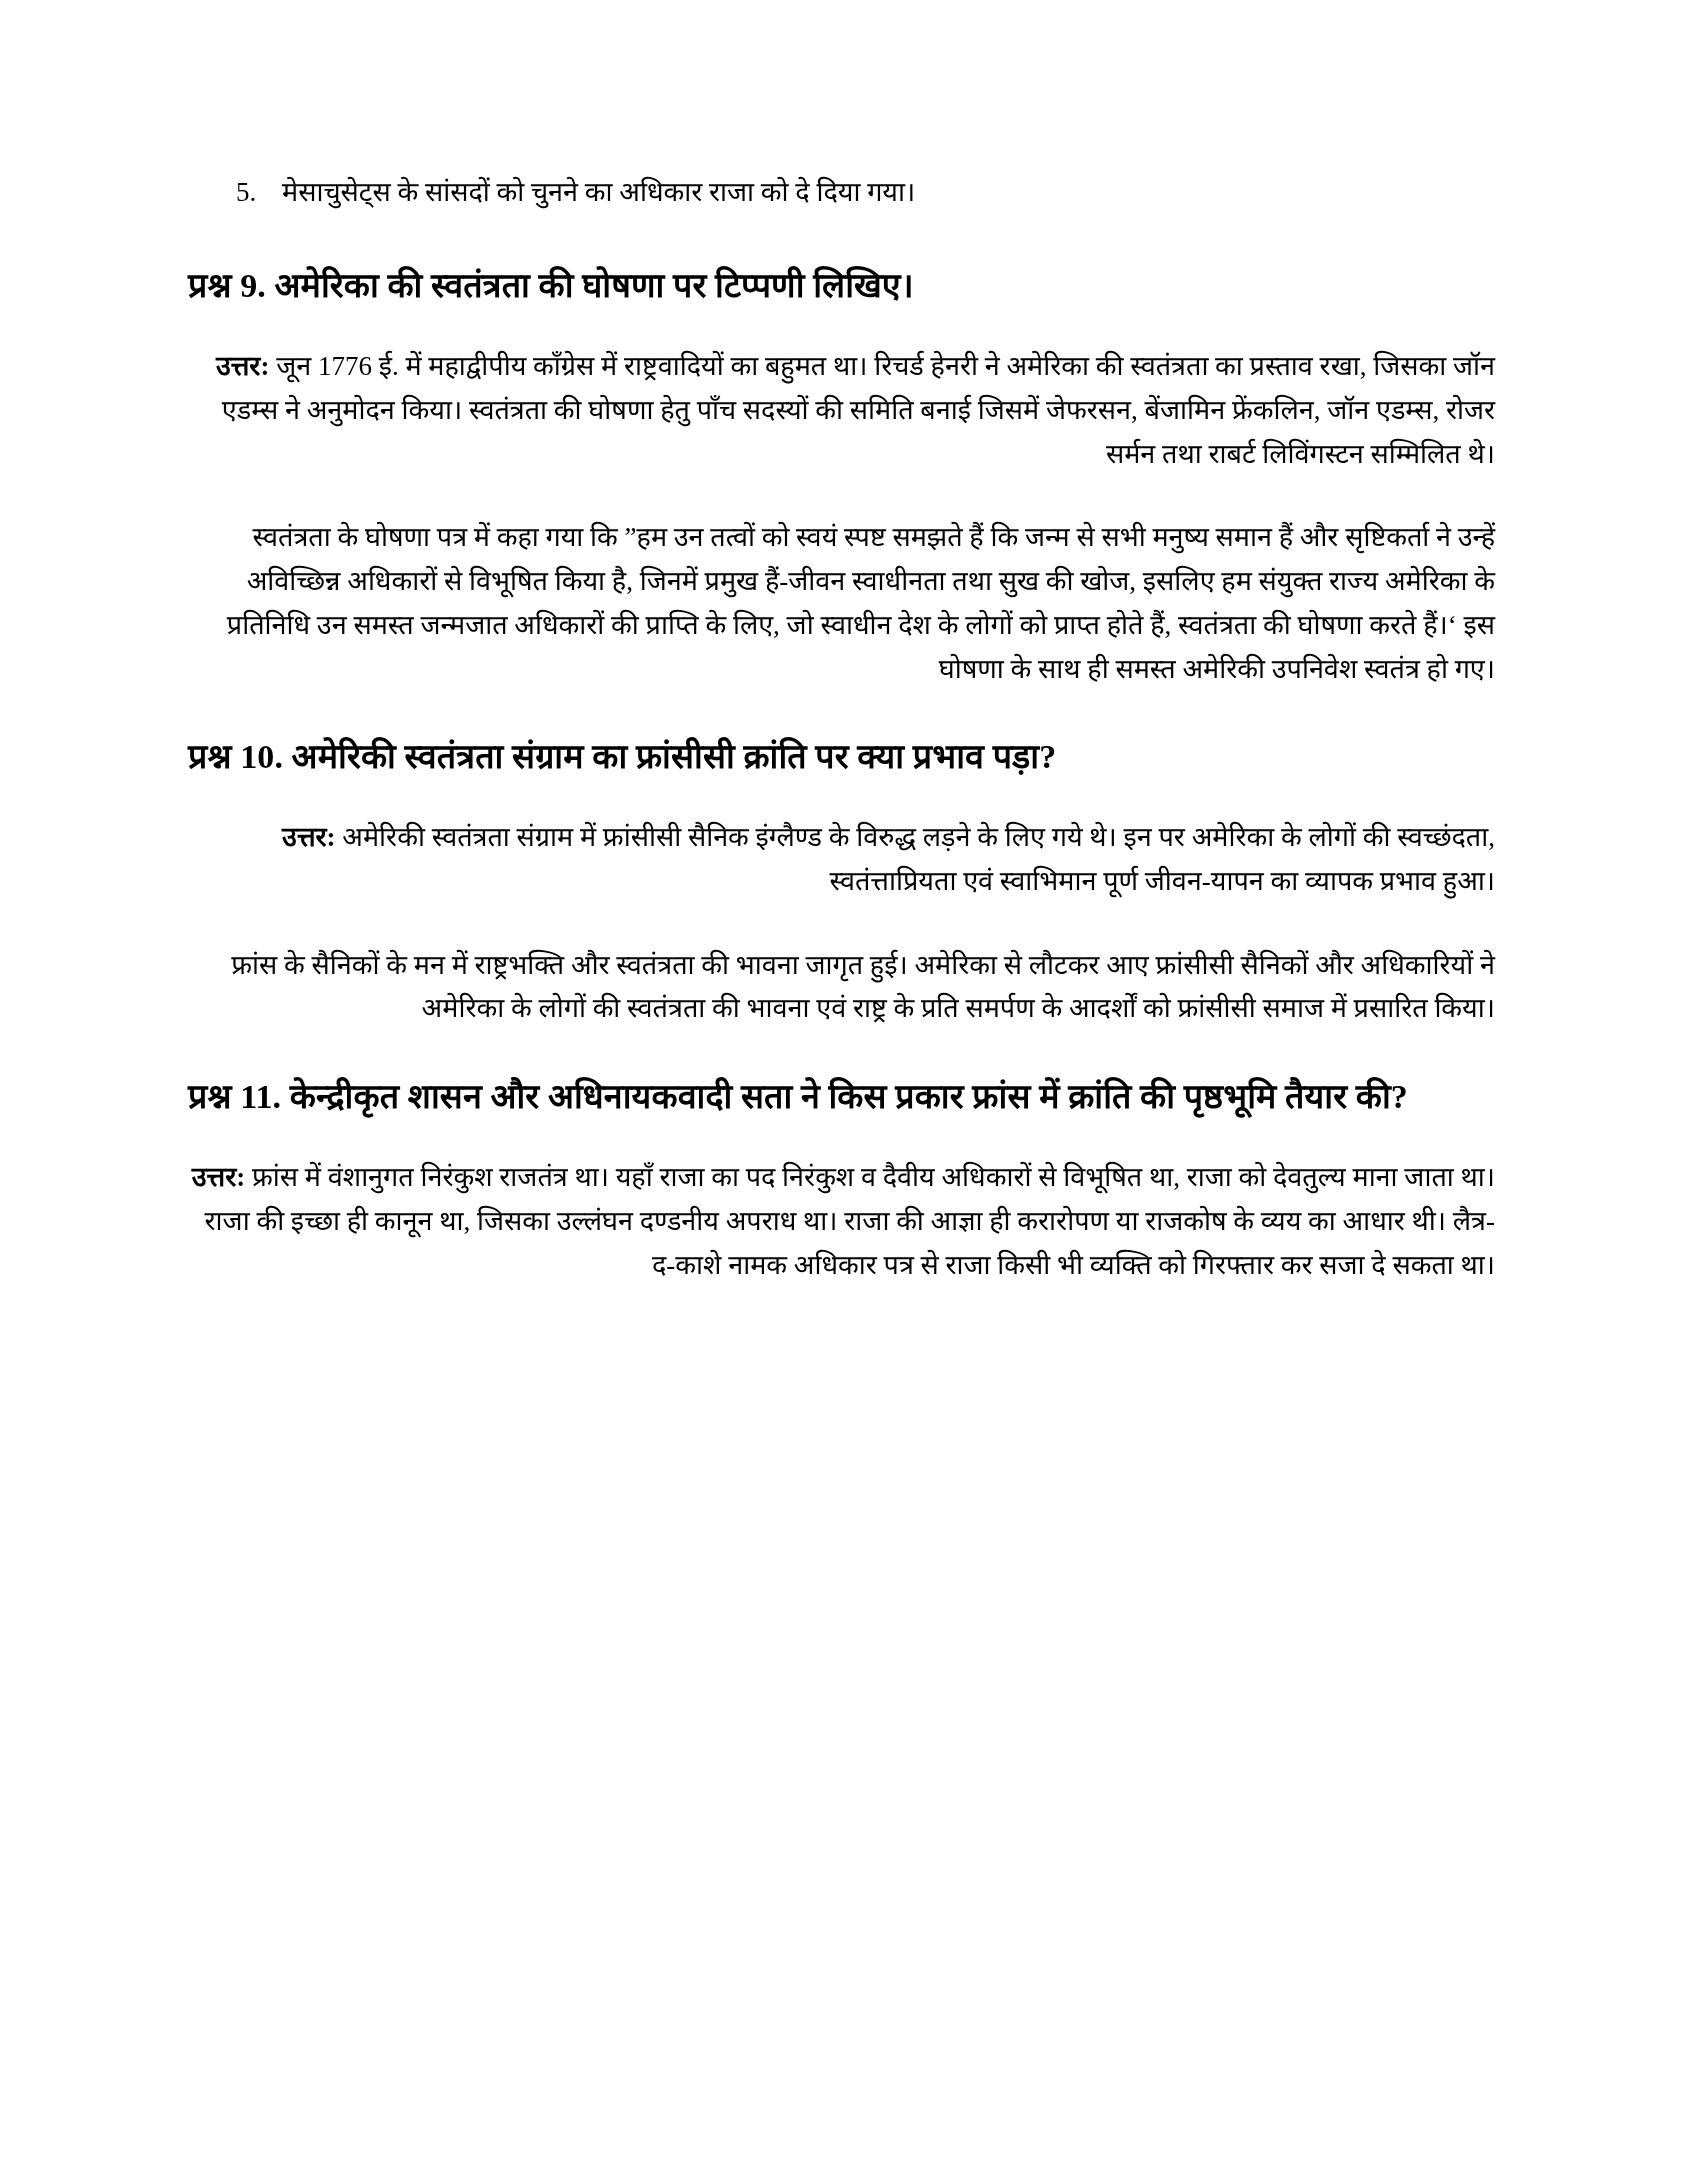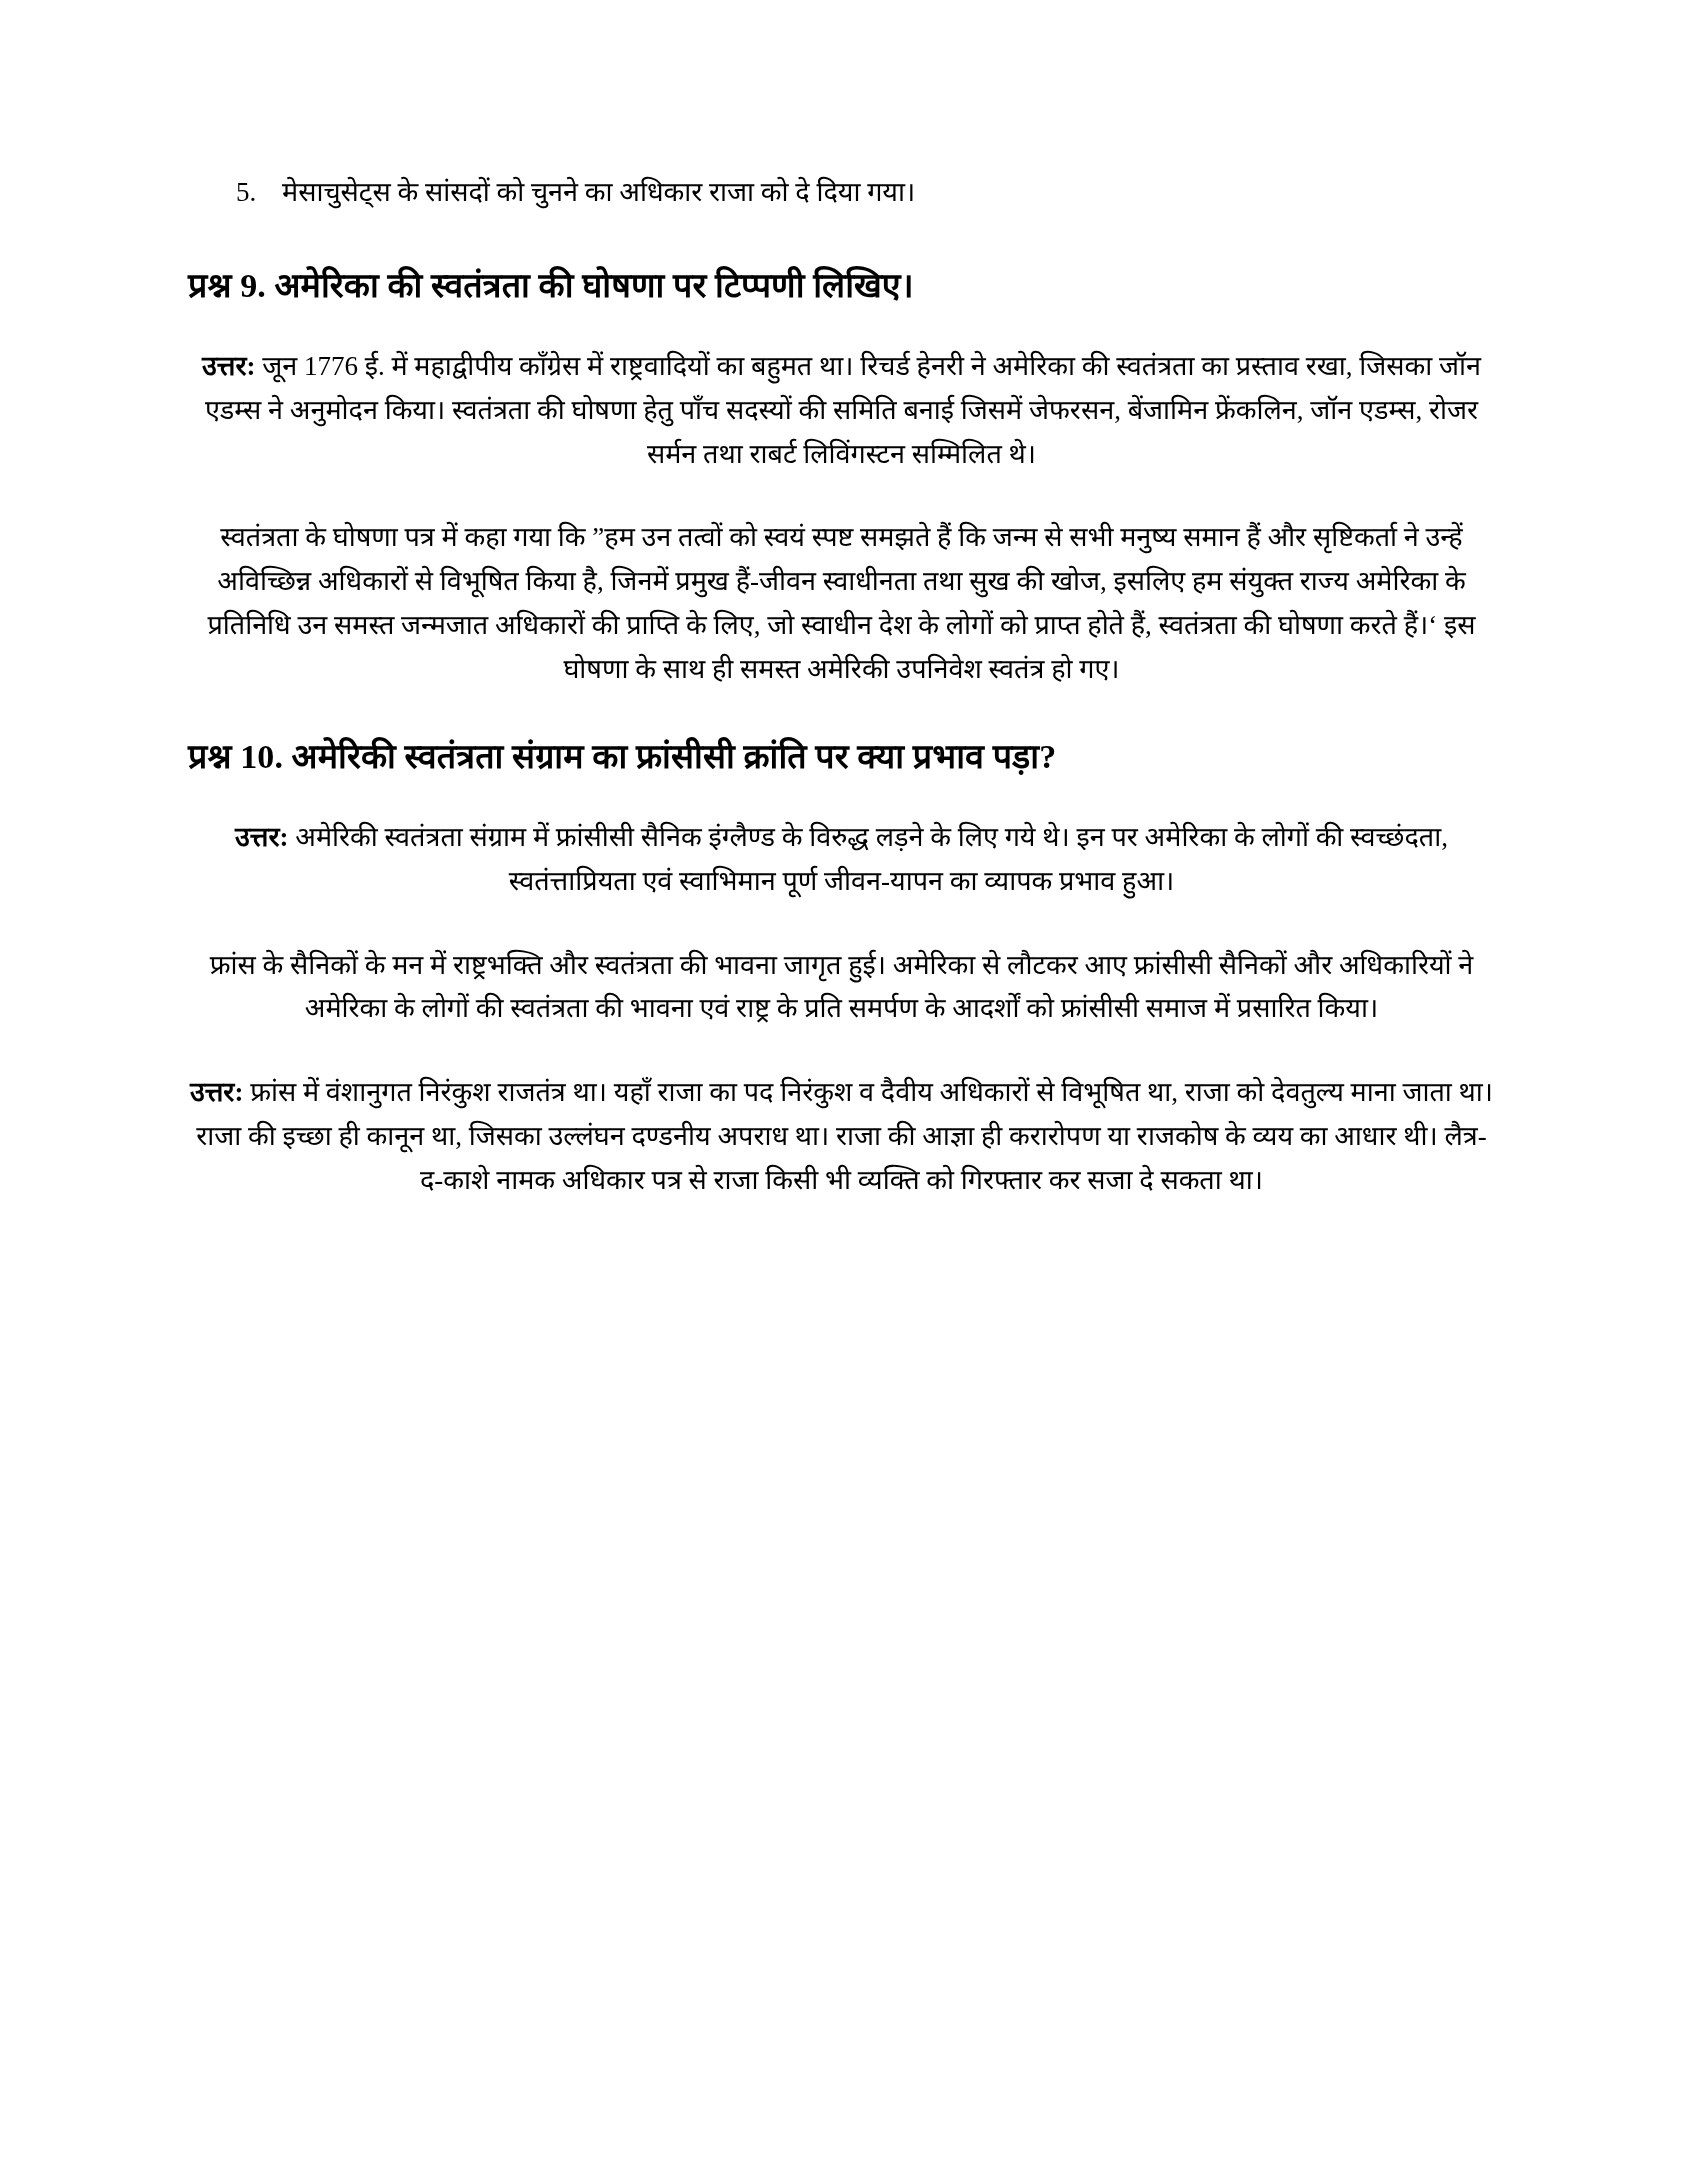--- a/index.html
+++ b/index.html
@@ -55,21 +55,21 @@
     letter-spacing: 0.1px;
   }
   .q-spacer-top {
     margin-top: 20px;
   }
   
   .para {
     font-size: 27px;
     line-height: 1.62;
     margin: 0 0 40px 0;
-    text-align: center;
+    text-align: right;
   }
   .para:last-child {
     margin-bottom: 7px;
   }
   .answer-label {
     font-weight: bold;
   }
 </style>
 </head>
 <body>
@@ -85,17 +85,18 @@
     </ul>
 
     <h2 class="question-heading">प्रश्न 9. अमेरिका की स्वतंत्रता की घोषणा पर टिप्पणी लिखिए।</h2>
     <p class="para"><span class="answer-label">उत्तर:</span><span> जून 1776 ई. में महाद्वीपीय काँग्रेस में राष्ट्रवादियों का बहुमत था। रिचर्ड हेनरी ने अमेरिका की स्वतंत्रता का प्रस्ताव रखा, जिसका जॉन एडम्स ने अनुमोदन किया। स्वतंत्रता की घोषणा हेतु पाँच सदस्यों की समिति बनाई जिसमें जेफरसन, बेंजामिन फ्रेंकलिन, जॉन एडम्स, रोजर सर्मन तथा राबर्ट लिविंगस्टन सम्मिलित थे।</span></p>
     <p class="para">स्वतंत्रता के घोषणा पत्र में कहा गया कि ”हम उन तत्वों को स्वयं स्पष्ट समझते हैं कि जन्म से सभी मनुष्य समान हैं और सृष्टिकर्ता ने उन्हें अविच्छिन्न अधिकारों से विभूषित किया है, जिनमें प्रमुख हैं-जीवन स्वाधीनता तथा सुख की खोज, इसलिए हम संयुक्त राज्य अमेरिका के प्रतिनिधि उन समस्त जन्मजात अधिकारों की प्राप्ति के लिए, जो स्वाधीन देश के लोगों को प्राप्त होते हैं, स्वतंत्रता की घोषणा करते हैं।‘ इस घोषणा के साथ ही समस्त अमेरिकी उपनिवेश स्वतंत्र हो गए।</p>
 
     <h2 class="question-heading q-spacer-top">प्रश्न 10. अमेरिकी स्वतंत्रता संग्राम का फ्रांसीसी क्रांति पर क्या प्रभाव पड़ा?</h2>
     <p class="para"><span class="answer-label">उत्तर:</span><span> अमेरिकी स्वतंत्रता संग्राम में फ्रांसीसी सैनिक इंग्लैण्ड के विरुद्ध लड़ने के लिए गये थे। इन पर अमेरिका के लोगों की स्वच्छंदता, स्वतंत्ताप्रियता एवं स्वाभिमान पूर्ण जीवन-यापन का व्यापक प्रभाव हुआ।</span></p>
     <p class="para">फ्रांस के सैनिकों के मन में राष्ट्रभक्ति और स्वतंत्रता की भावना जागृत हुई। अमेरिका से लौटकर आए फ्रांसीसी सैनिकों और अधिकारियों ने अमेरिका के लोगों की स्वतंत्रता की भावना एवं राष्ट्र के प्रति समर्पण के आदर्शों को फ्रांसीसी समाज में प्रसारित किया।</p>
 
+    <h2 class="question-heading q-spacer-top">प्रश्न 11. केन्द्रीकृत शासन और अधिनायकवादी सता ने किस प्रकार फ्रांस में क्रांति की पृष्ठभूमि तैयार की?</h2>
     <p class="para"><span class="answer-label">उत्तर:</span><span> फ्रांस में वंशानुगत निरंकुश राजतंत्र था। यहाँ राजा का पद निरंकुश व दैवीय अधिकारों से विभूषित था, राजा को देवतुल्य माना जाता था। राजा की इच्छा ही कानून था, जिसका उल्लंघन दण्डनीय अपराध था। राजा की आज्ञा ही करारोपण या राजकोष के व्यय का आधार थी। लैत्र-द-काशे नामक अधिकार पत्र से राजा किसी भी व्यक्ति को गिरफ्तार कर सजा दे सकता था।</span></p>
 
   </div>
 </div>
 
 
 </body></html>

